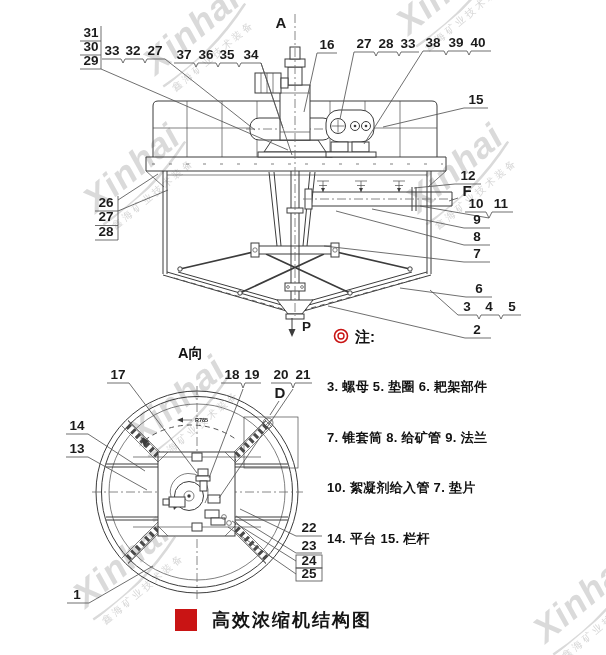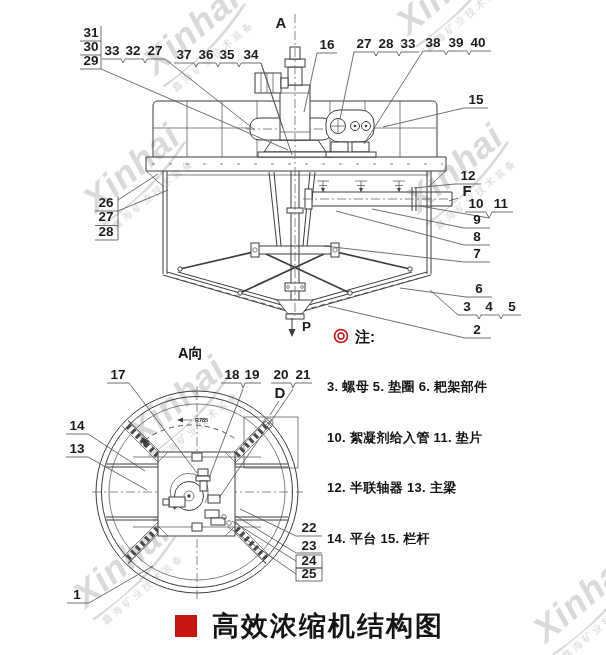--- a/index.html
+++ b/index.html
@@ -19,21 +19,21 @@
   .ldr{stroke:#555;stroke-width:.85;fill:none;}
   .teeth{stroke:#4a4a4a;stroke-width:6;fill:none;stroke-dasharray:3 3.5;}
   .dsh{stroke:#555;stroke-width:1;fill:none;stroke-dasharray:5 4;}
   .callout{font:600 13.5px "Liberation Sans",sans-serif;fill:#1b1b1b;text-anchor:middle;}
   .bigl{font-weight:700;font-size:15px;}
   .tiny{font:700 5.5px "Liberation Sans",sans-serif;fill:#222;text-anchor:start;}
   .legend{position:absolute;left:327px;top:345px;z-index:3;color:#111;
           font-weight:700;font-size:13px;line-height:16.9px;letter-spacing:.3px;white-space:pre;}
   .title-block{position:absolute;left:175px;top:608px;z-index:3;display:flex;align-items:center;gap:15px;}
   .title-accent{width:22px;height:22px;background:#c91414;}
-  .title-text{font-size:27px;font-weight:700;color:#141414;letter-spacing:2px;}
+  .title-text{font-size:18px;font-weight:700;color:#141414;letter-spacing:2px;}
 </style>
 </head>
 <body>
 <div class="page">
 
 <div class="wm" style="left:115px;top:12px">
   <div class="wm-brand">Xinhai</div>
   <svg class="wm-swoosh" width="120" height="14" viewBox="0 0 120 14">
         <path d="M2,12 Q60,19 118,1" fill="none" stroke="currentColor" stroke-width="2.5"></path>
       </svg>
@@ -355,22 +355,22 @@
     <text class="callout" x="309" y="532">22</text>
     <text class="callout" x="309" y="550">23</text>
     <text class="callout" x="309" y="565">24</text>
     <text class="callout" x="309" y="578">25</text>
     <text class="tiny" x="195" y="422">R785</text>
   </g>
 </svg>
 
 <div class="legend">
   <div>3. 螺母 5. 垫圈 6. 耙架部件</div>
-  <div>10. 絮凝剂给入管 11. 垫片</div>
-  <div>12. 半联轴器 13. 主梁</div>
+  <div>7. 锥套筒 8. 给矿管 9. 法兰</div>
+  <div>10. 絮凝剂给入管 7. 垫片</div>
   <div>14. 平台 15. 栏杆</div>
   
   
   
   
   
   
   
   
   

